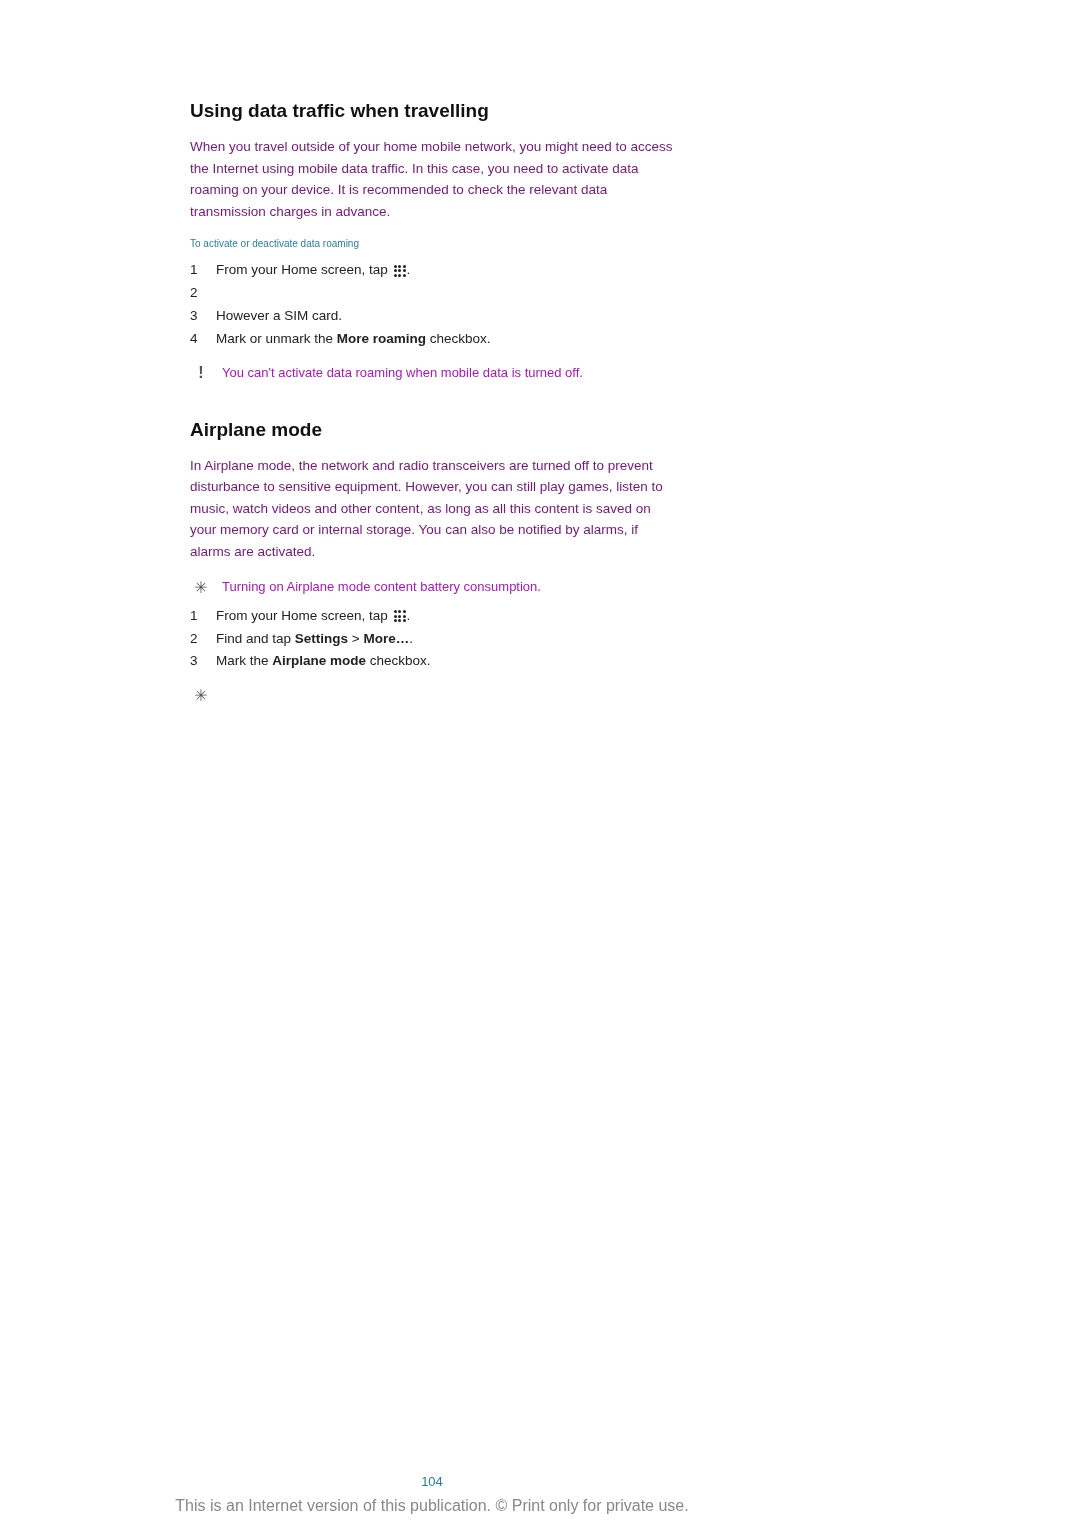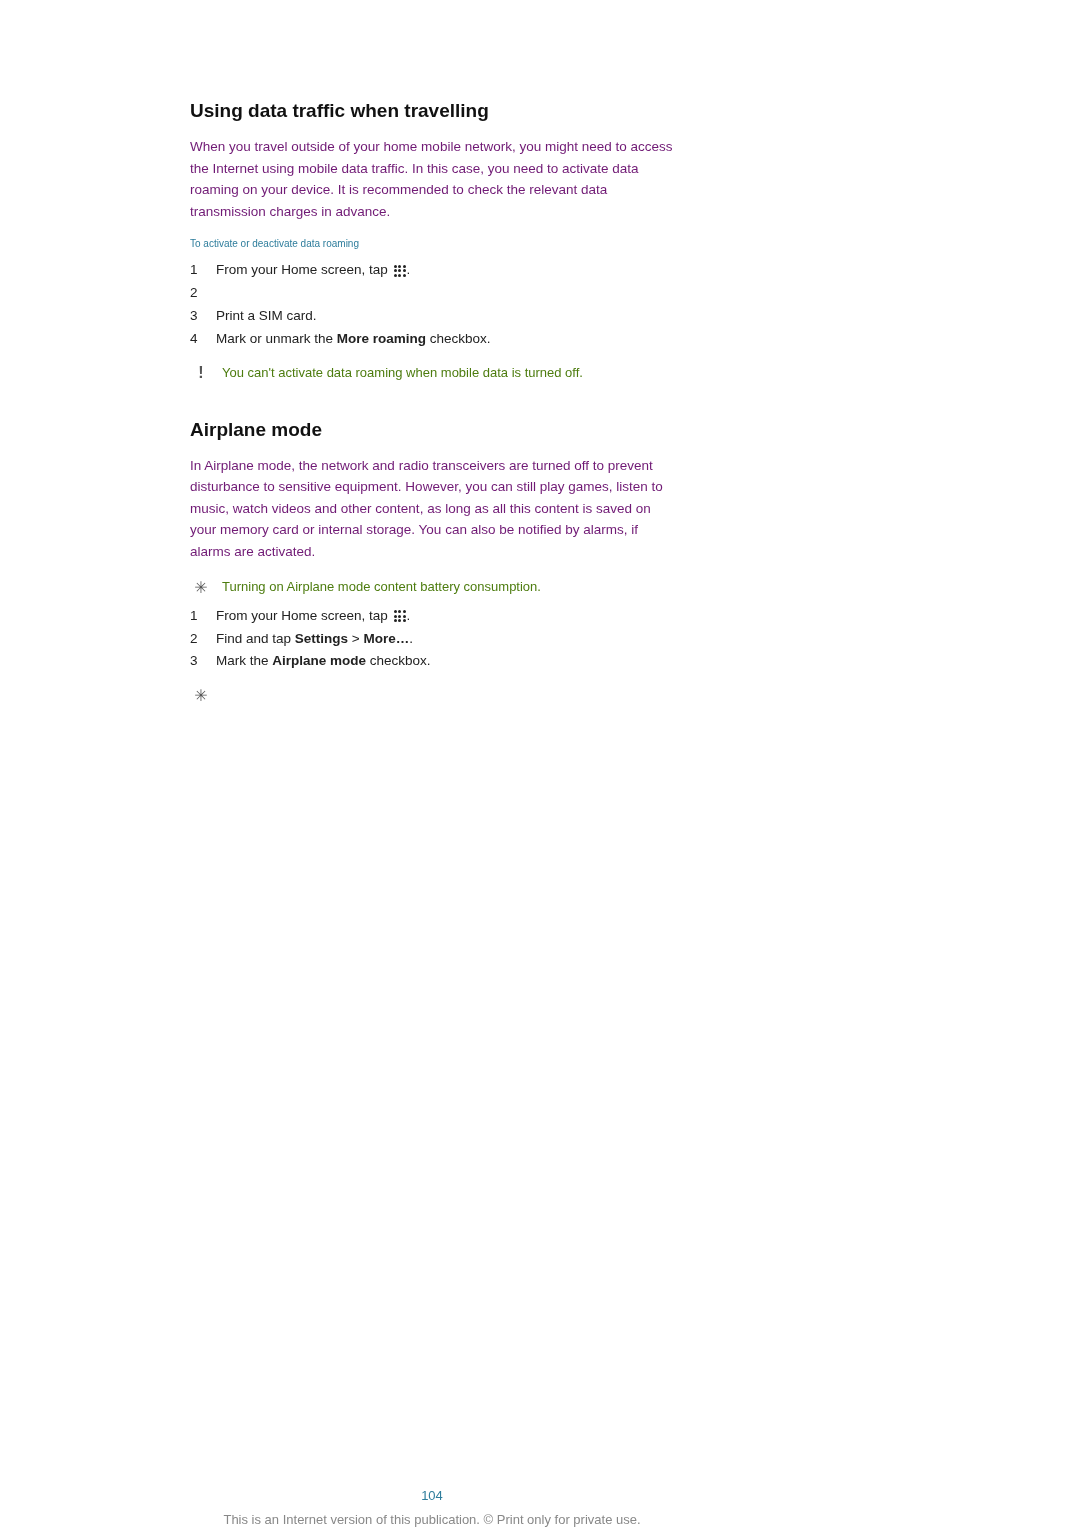--- a/index.html
+++ b/index.html
@@ -96,21 +96,21 @@
       font-size: 16px;
       color: #555555;
       margin-top: 1px;
       min-width: 22px;
       text-align: center;
       font-weight: bold;
     }
 
     .tip-text {
       font-size: 13px;
-      color: #4d7c0f;
+      color: #a21caf;
       line-height: 1.5;
     }
 
     .grid-icon {
       display: inline-grid;
       grid-template-columns: repeat(3, 3px);
       grid-template-rows: repeat(3, 3px);
       gap: 1.5px;
       vertical-align: middle;
       margin-left: 2px;
@@ -119,35 +119,35 @@
 
     .grid-dot {
       width: 3px;
       height: 3px;
       background: #222222;
       border-radius: 50%;
     }
 
     .page-footer {
       position: absolute;
-      bottom: 40px;
+      bottom: 52px;
       left: 0;
       width: 100%;
       text-align: center;
     }
 
     .page-number {
       font-size: 13px;
       color: #2e7d9c;
       display: block;
       margin-bottom: 8px;
     }
 
     .footer-text {
-      font-size: 13px;
+      font-size: 16px;
       color: #888888;
     }
 
     .power-icon {
       display: inline-block;
       vertical-align: middle;
       font-size: 12px;
     }
   </style>
 </head>
@@ -174,21 +174,21 @@
               <span class="grid-dot"></span>
               <span class="grid-dot"></span>
               <span class="grid-dot"></span>
             </span>.</span>
       </li>
       <li>
         <span class="num">2</span>
       </li>
       <li>
         <span class="num">3</span>
-        <span>Print a SIM card.</span>
+        <span>However a SIM card.</span>
       </li>
       <li>
         <span class="num">4</span>
         <span>Mark or unmark the <span class="bold">More roaming</span> checkbox.</span>
       </li>
     </ol>
 
     <div class="tip-box">
       <span class="tip-icon-exclaim">!</span>
       <span class="tip-text">You can't activate data roaming when mobile data is turned off.</span>

